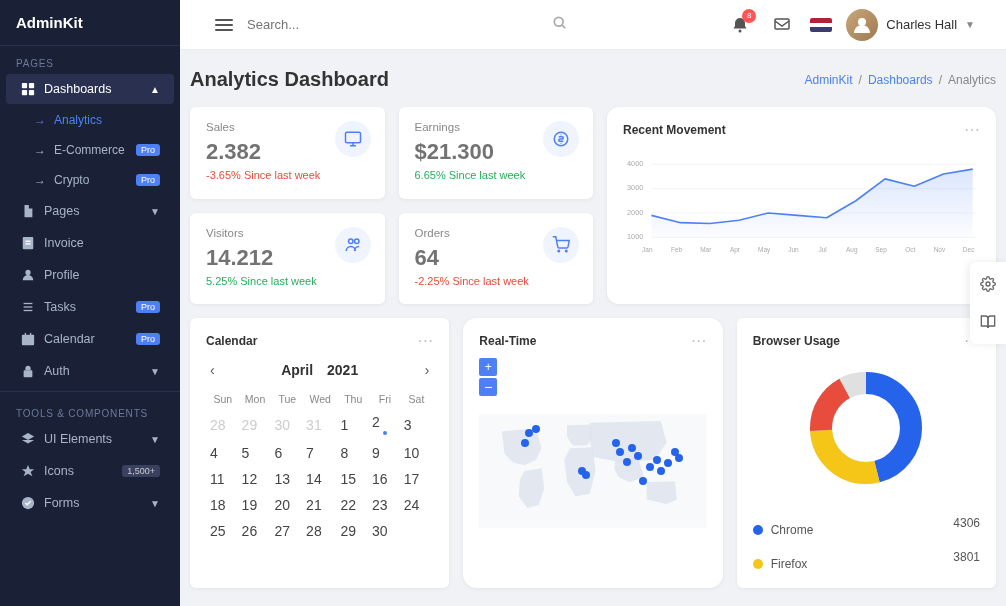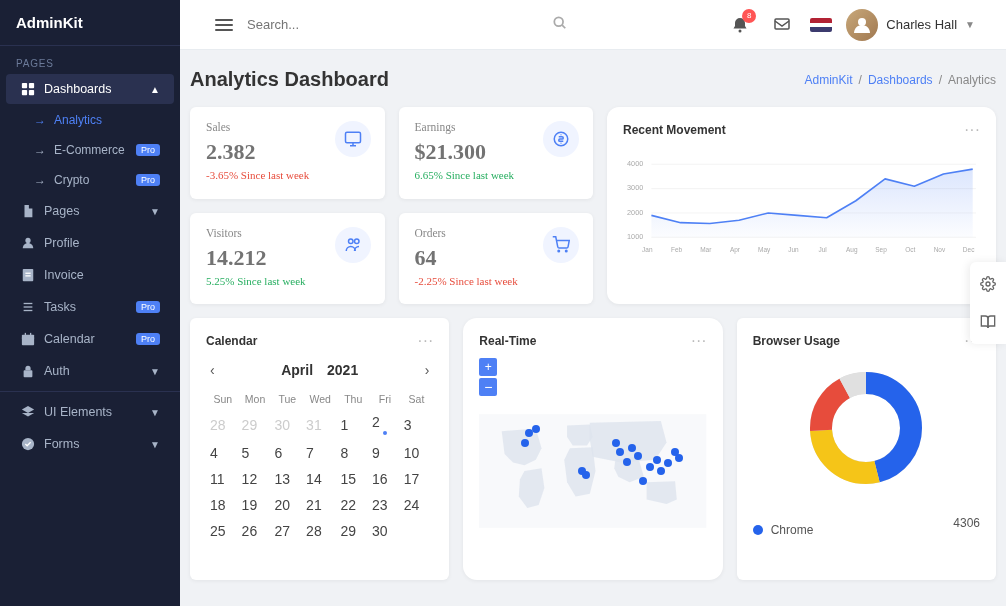--- a/index.html
+++ b/index.html
@@ -33,21 +33,21 @@
     
     .content { flex: 1; overflow-y: auto; padding: 18px 10px; background: #f0f2f5; }
     .page-header { display: flex; align-items: center; justify-content: space-between; margin-bottom: 16px; }
     .page-title { font-size: 20px; font-weight: 400; color: #333; }
     .page-title span { font-weight: 700; }
     .breadcrumb { font-size: 12px; color: #888; display: flex; gap: 6px; align-items: center; }
     .breadcrumb a { color: #4e80f5; text-decoration: none; }
 
     
     .stats-row { display: grid; grid-template-columns: 1fr 1fr 2fr; gap: 14px; margin-bottom: 14px; }
-    .stat-card { background: #fff; border-radius: 6px; padding: 14px 16px; position: relative; box-shadow: 0 1px 4px rgba(0,0,0,0.06); font-family: Liberation Serif, serif; }
+    .stat-card { background: #fff; border-radius: 6px; padding: 14px 16px; position: relative; box-shadow: 0 1px 4px rgba(0,0,0,0.06); }
     .stat-card-title { font-size: 11.5px; color: #888; margin-bottom: 6px; }
     .stat-card-value { font-size: 22px; font-weight: 600; color: #737373; margin-bottom: 4px; }
     .stat-card-change { font-size: 11px; }
     .stat-card-change.neg { color: #e74c3c; }
     .stat-card-change.pos { color: #27ae60; }
     .stat-card-icon { position: absolute; top: 14px; right: 14px; width: 36px; height: 36px; background: #f0f4ff; border-radius: 50%; display: flex; align-items: center; justify-content: center; color: #4e80f5; font-size: 16px; }
 
     
     .chart-card { background: #fff; border-radius: 12px; padding: 14px 16px; box-shadow: 0 1px 4px rgba(0,0,0,0.06); }
     .chart-card-header { display: flex; align-items: center; justify-content: space-between; margin-bottom: 8px; }
@@ -137,36 +137,36 @@
           <path d="M4 1h5l4 4v10H4V1zm5 0v4h4"></path>
         </svg>
     </span>
     <span>Pages</span>
     <span class="arrow">▼</span>
   </div>
 
   <div class="sidebar-item">
     <span class="icon">
       <svg width="14" height="14" viewBox="0 0 16 16" fill="currentColor">
-          <circle cx="8" cy="5" r="3"></circle>
-          <path d="M2 14c0-3.3 2.7-6 6-6s6 2.7 6 6"></path>
-        </svg>
-    </span>
-    <span>Profile</span>
-  </div>
-
-  <div class="sidebar-item">
-    <span class="icon">
-      <svg width="14" height="14" viewBox="0 0 16 16" fill="currentColor">
           <rect x="2" y="1" width="12" height="14" rx="1"></rect>
           <line x1="5" y1="6" x2="11" y2="6" stroke="white" stroke-width="1.5"></line>
           <line x1="5" y1="9" x2="11" y2="9" stroke="white" stroke-width="1.5"></line>
         </svg>
     </span>
     <span>Invoice</span>
+  </div>
+
+  <div class="sidebar-item">
+    <span class="icon">
+      <svg width="14" height="14" viewBox="0 0 16 16" fill="currentColor">
+          <circle cx="8" cy="5" r="3"></circle>
+          <path d="M2 14c0-3.3 2.7-6 6-6s6 2.7 6 6"></path>
+        </svg>
+    </span>
+    <span>Profile</span>
   </div>
 
   <div class="sidebar-item">
     <span class="icon">
       <svg width="14" height="14" viewBox="0 0 16 16" fill="currentColor">
           <line x1="3" y1="4" x2="13" y2="4" stroke="currentColor" stroke-width="1.5"></line>
           <line x1="3" y1="8" x2="13" y2="8" stroke="currentColor" stroke-width="1.5"></line>
           <line x1="3" y1="12" x2="13" y2="12" stroke="currentColor" stroke-width="1.5"></line>
         </svg>
     </span>
@@ -192,32 +192,42 @@
       <svg width="14" height="14" viewBox="0 0 16 16" fill="currentColor">
           <rect x="3" y="7" width="10" height="8" rx="1"></rect>
           <path d="M5 7V5a3 3 0 0 1 6 0v2"></path>
         </svg>
     </span>
     <span>Auth</span>
     <span class="arrow">▼</span>
   </div>
 
   <hr class="sidebar-divider">
+  <div class="sidebar-section-title">Tools &amp; Components</div>
 
   <div class="sidebar-item">
     <span class="icon">
       <svg width="14" height="14" viewBox="0 0 16 16" fill="currentColor">
           <polygon points="8,1 15,5 8,9 1,5"></polygon>
           <polyline points="1,9 8,13 15,9"></polyline>
         </svg>
     </span>
     <span>UI Elements</span>
     <span class="arrow">▼</span>
   </div>
 
+  <div class="sidebar-item">
+    <span class="icon">
+      <svg width="14" height="14" viewBox="0 0 16 16" fill="currentColor">
+          <polygon points="8,1 10,6 15,6 11,9 13,14 8,11 3,14 5,9 1,6 6,6"></polygon>
+        </svg>
+    </span>
+    <span>Icons</span>
+    <span class="badge-count">1,500+</span>
+  </div>
 
   <div class="sidebar-item">
     <span class="icon">
       <svg width="14" height="14" viewBox="0 0 16 16" fill="currentColor">
           <circle cx="8" cy="8" r="7"></circle>
           <polyline points="5,8 7,10 11,6" fill="none" stroke="white" stroke-width="1.5"></polyline>
         </svg>
     </span>
     <span>Forms</span>
     <span class="arrow">▼</span>
@@ -528,20 +538,27 @@
           </svg>
         </div>
         <div class="browser-legend">
           <div class="browser-legend-item">
             <div class="legend-left">
               <div class="legend-dot" style="background:#2563eb;"></div>
               <span>Chrome</span>
             </div>
             <span>4306</span>
           </div>
+          <div class="browser-legend-item">
+            <div class="legend-left">
+              <div class="legend-dot" style="background:#f5c518;"></div>
+              <span>Firefox</span>
+            </div>
+            <span>3801</span>
+          </div>
         </div>
       </div>
     </div>
   </div>
 </div>
 
 <div class="right-icons">
   <div class="right-icon">
     <svg width="16" height="16" viewBox="0 0 24 24" fill="none" stroke="#666" stroke-width="2">
         <circle cx="12" cy="12" r="3"></circle>

